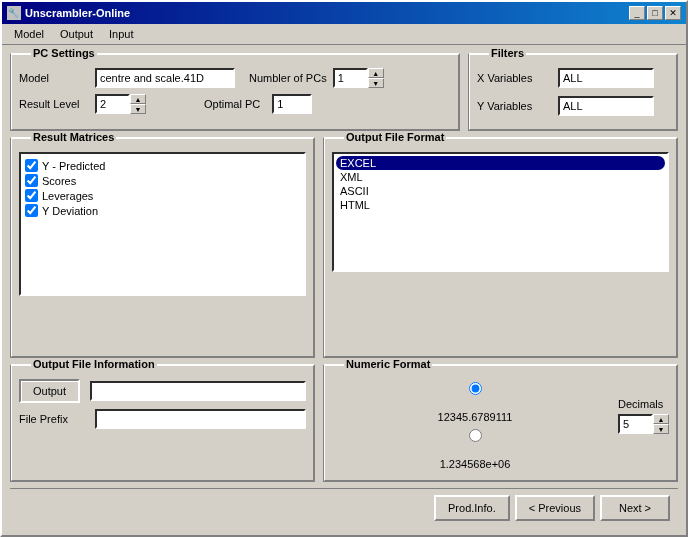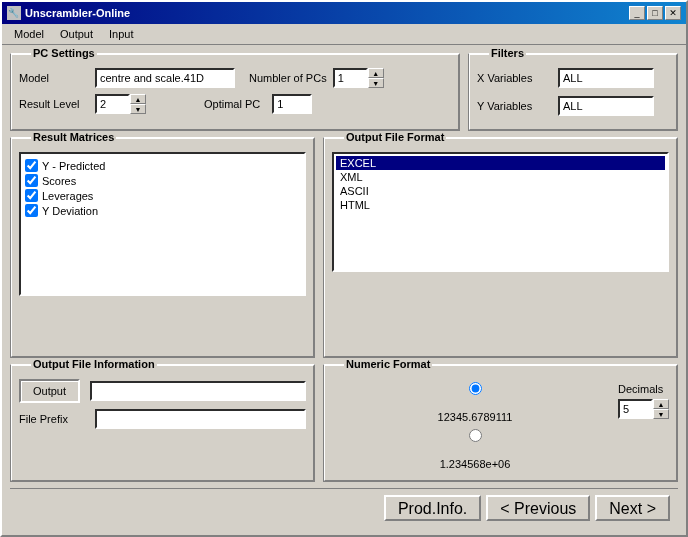--- a/index.html
+++ b/index.html
@@ -159,20 +159,21 @@
       background: white;
       border: 2px inset;
       border-color: #808080 #ffffff #ffffff #808080;
       padding: 2px;
       height: 120px;
       overflow-y: auto;
     }
     .listbox-item {
       padding: 1px 4px;
       cursor: pointer;
+      border-radius: 7px;
     }
     .listbox-item.selected {
       background: #000080;
       color: white;
     }
     .checkbox-list {
       background: white;
       border: 2px inset;
       border-color: #808080 #ffffff #ffffff #808080;
       padding: 4px;
@@ -217,21 +218,21 @@
       padding: 6px 8px;
       gap: 5px;
       border-top: 1px solid #808080;
       flex-shrink: 0;
     }
     .nav-btn {
       background: #d4d0c8;
       border: 2px solid;
       border-color: #ffffff #808080 #808080 #ffffff;
       padding: 3px 12px;
-      font-size: 16px;
+      font-size: 11px;
       font-family: 'MS Sans Serif', Arial, sans-serif;
       cursor: pointer;
       height: 26px;
       min-width: 70px;
     }
     .filters-row {
       display: flex;
       align-items: center;
       margin-bottom: 6px;
       gap: 6px;
@@ -373,21 +374,21 @@
           <div style="flex:1;">
             <div class="radio-item">
               <input type="radio" name="numeric" checked="" style="">
               <span>12345.6789111</span>
             </div>
             <div class="radio-item">
               <input type="radio" name="numeric" style="">
               <span>1.234568e+06</span>
             </div>
           </div>
-          <div style="display:flex; flex-direction:column; align-items:flex-start; padding-top:4px;">
+          <div style="display:flex; flex-direction:column; align-items:flex-start; padding-top:4px;margin-top:15px;">
             <span>Decimals</span>
             <div class="spinner-container" style="margin-top:4px;">
               <input class="spinner-input" type="text" value="5" style="">
               <div class="spinner-btns">
                 <div class="spinner-btn">▲</div>
                 <div class="spinner-btn">▼</div>
               </div>
             </div>
           </div>
         </div>

